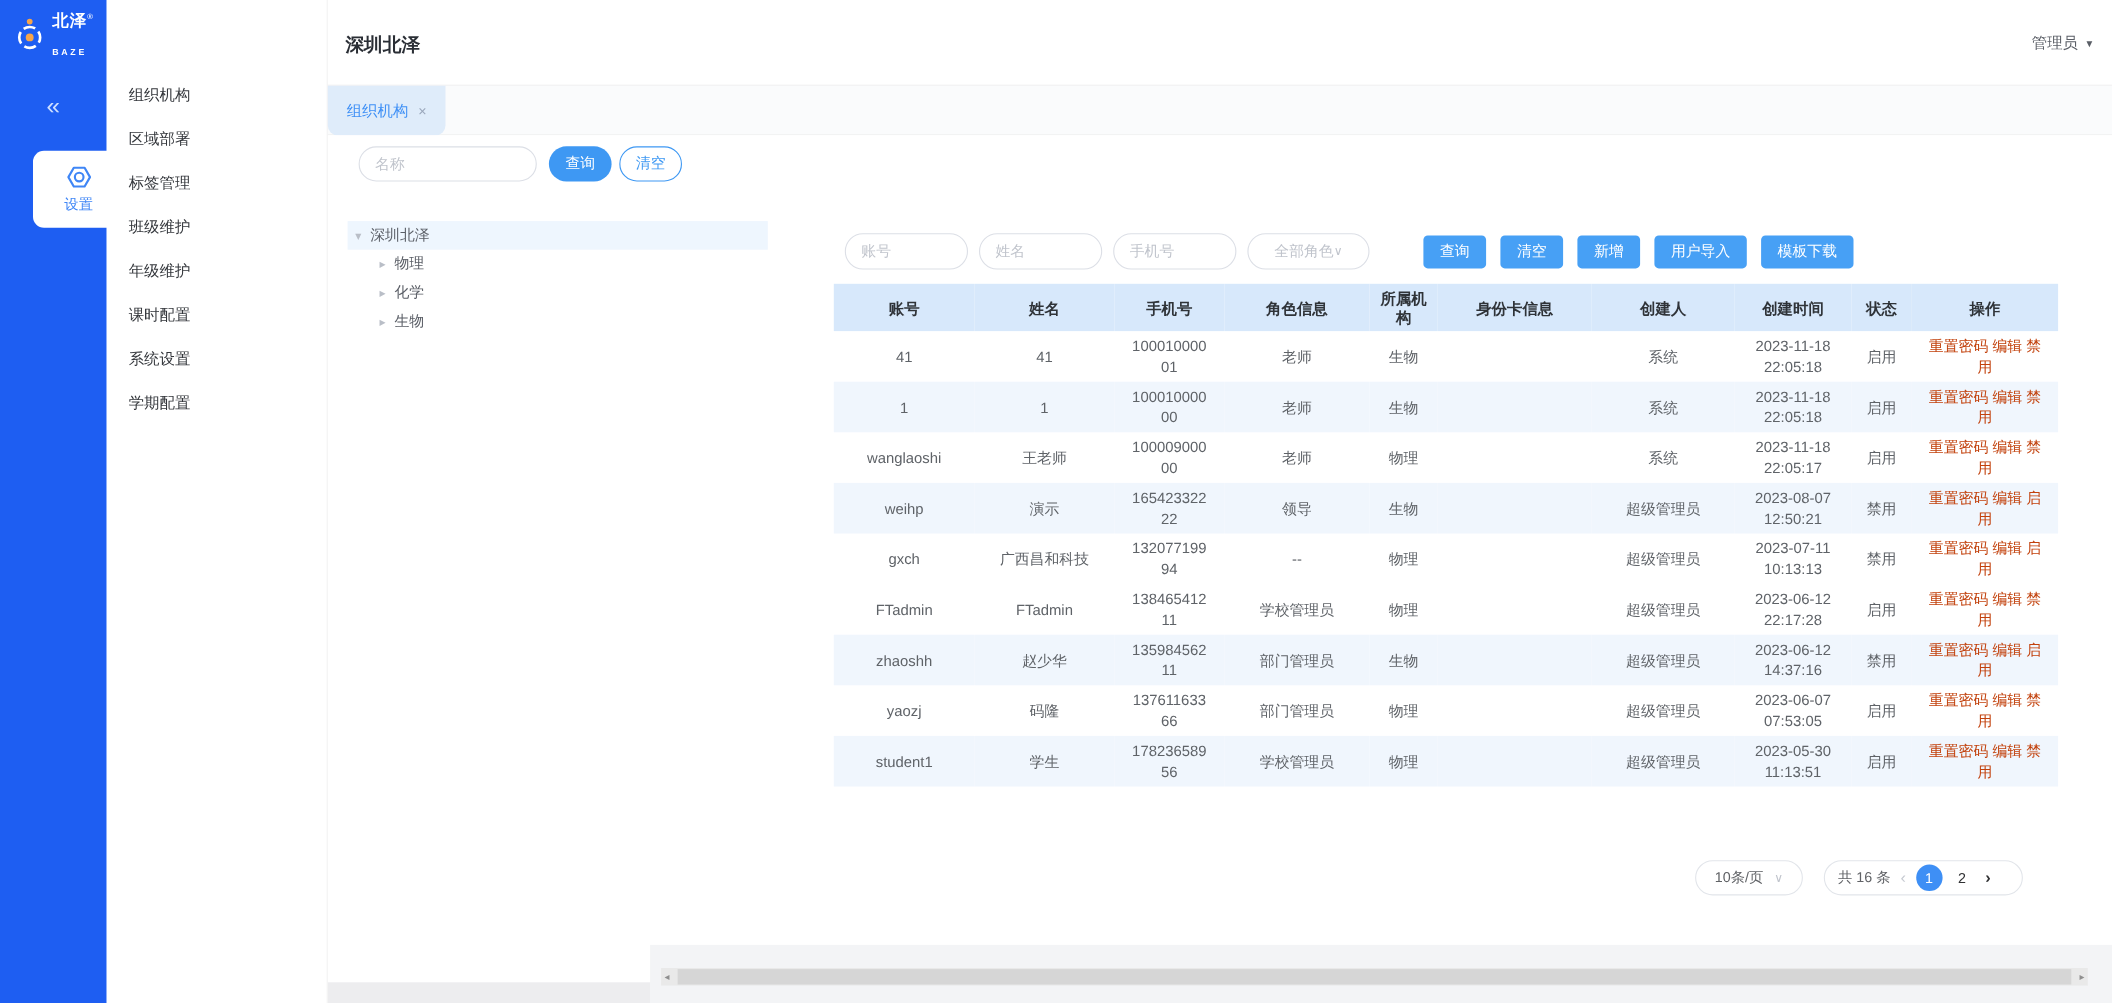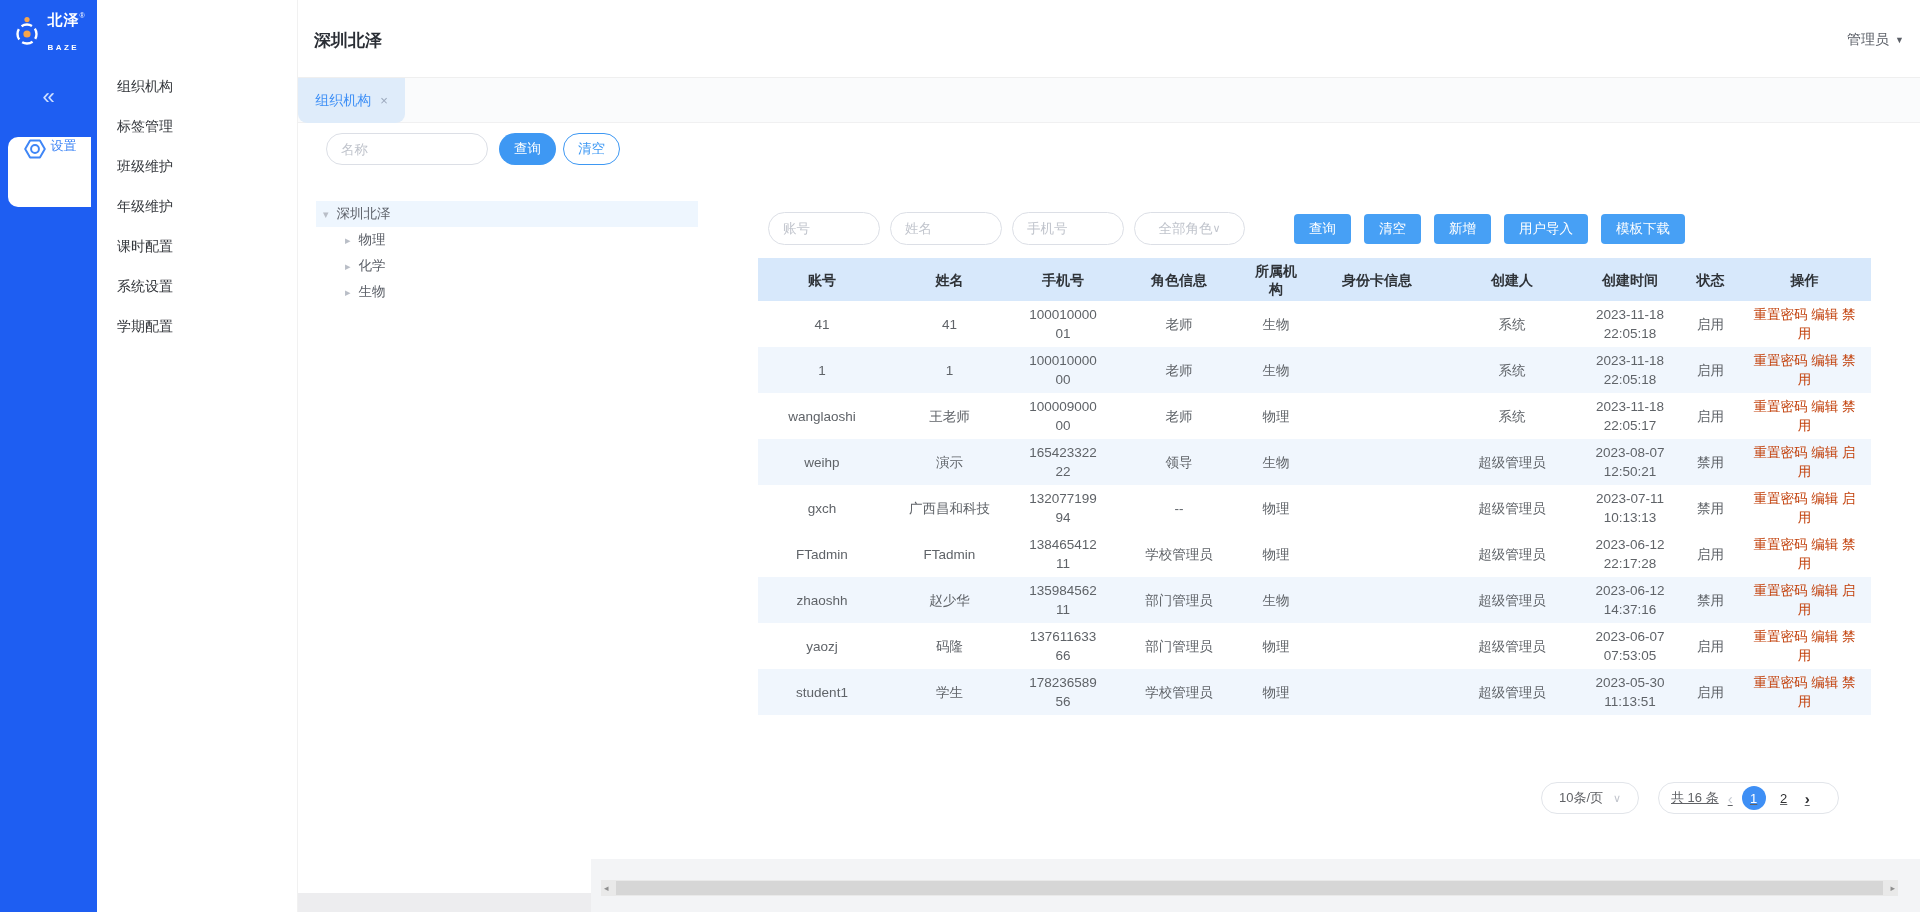--- a/index.html
+++ b/index.html
@@ -9,23 +9,23 @@
 
   
   #rail { position:absolute; left:0; top:0; width:97px; height:912px; background:#1e5ef2; }
   .logo { position:absolute; left:0; top:12px; width:97px; display:flex; align-items:center; justify-content:center; gap:5px; }
   .logo-text { color:#fff; line-height:1; }
   .logo-cn { font-size:15px; font-weight:bold; letter-spacing:1px; }
   .logo-reg { font-size:7px; vertical-align:top; }
   .logo-sub { font-size:8px; font-weight:bold; letter-spacing:2.5px; margin-top:16px; }
   .collapse { position:absolute; left:0; top:86px; width:97px; text-align:center;
     color:#cfe0ff; font-size:22px; line-height:22px; cursor:pointer; }
-  .settings-card { position:absolute; left:8px; top:137px; width:83px; height:70px;
-    background:#fff; border-radius:10px 0 0 10px; display:flex; flex-direction:row;
-    align-items:flex-start; justify-content:center; gap:4px; cursor:pointer; }
+  .settings-card { position:absolute; left:30px; top:137px; width:83px; height:70px;
+    background:#fff; border-radius:10px 0 0 10px; display:flex; flex-direction:column;
+    align-items:center; justify-content:center; gap:4px; cursor:pointer; }
   .settings-label { color:#3f86f6; font-size:13px; }
 
   
   #subsidebar { position:absolute; left:97px; top:0; width:200px; height:912px; background:#fff; }
   .side-menu { padding-top:66px; }
   .side-item { height:40px; line-height:40px; padding-left:20px; font-size:14px; color:#33363b; cursor:pointer; }
 
   
   #main { position:absolute; left:297px; top:0; right:0; bottom:0; background:#fff; border-left:1px solid #f1f1f1; }
   .header { position:absolute; left:0; top:0; right:0; height:78px; background:#fff; border-bottom:1px solid #efefef; }
@@ -69,21 +69,21 @@
     text-align:center; padding:0 4px; line-height:18px; }
   .tbl td { height:46px; font-size:13.5px; color:#5f6368; text-align:center; padding:0 14px;
     line-height:19px; word-break:break-all; vertical-align:middle; }
   .tbl td.c8 { padding:0 16px; }
   .tbl tr.stripe { background:#f0f6fd; }
   .op-link { color:#c2410c; cursor:pointer; }
 
   .pg-size { position:absolute; left:1243px; top:659px; width:98px; height:32px; border:1px solid #e2e5ea; border-radius:16px;
     display:flex; align-items:center; justify-content:center; gap:10px; font-size:13px; color:#606266; background:#fff; cursor:pointer; }
   .pg-group { position:absolute; left:1360px; top:659px; width:181px; height:32px; border:1px solid #e2e5ea; border-radius:16px;
-    display:flex; align-items:center; padding:0 12px; gap:9px; font-size:13px; color:#606266; background:#fff;text-decoration:underline; }
+    display:flex; align-items:center; padding:0 12px; gap:9px; font-size:13px; color:#606266; background:#fff; }
   .pg-prev { color:#c6cad1; font-size:15px; cursor:pointer; }
   .pg-next { color:#303133; font-size:15px; font-weight:bold; cursor:pointer; }
   .pg-page { width:24px; height:24px; border-radius:50%; display:flex; align-items:center; justify-content:center;
     font-size:13px; color:#303133; cursor:pointer; }
   .pg-page.active { background:#3e8ff5; color:#fff; }
 
   
   .gray-right { position:absolute; left:293px; top:736px; right:0; bottom:0; background:#f3f4f6; }
   .gray-left-strip { position:absolute; left:0; top:770px; width:293px; bottom:0; background:#ededef; }
   .hscroll { position:absolute; left:303px; right:22px; top:757px; height:16px; background:#e9e9e9;
@@ -114,20 +114,21 @@
         <polygon points="15.5,3.2 20,11 15.5,18.8 6.5,18.8 2,11 6.5,3.2" fill="none" stroke="#3f86f6" stroke-width="1.8" stroke-linejoin="round"></polygon>
         <circle cx="11" cy="11" r="3.6" fill="none" stroke="#3f86f6" stroke-width="1.8"></circle>
       </svg>
       <div class="settings-label">设置</div>
     </div>
   </div>
 
   <div id="subsidebar">
     <div class="side-menu">
         <div class="side-item">组织机构</div>
+        <div class="side-item">区域部署</div>
         <div class="side-item">标签管理</div>
         <div class="side-item">班级维护</div>
         <div class="side-item">年级维护</div>
         <div class="side-item">课时配置</div>
         <div class="side-item">系统设置</div>
         <div class="side-item">学期配置</div>
       </div>
   </div>
 
   <div id="main">

